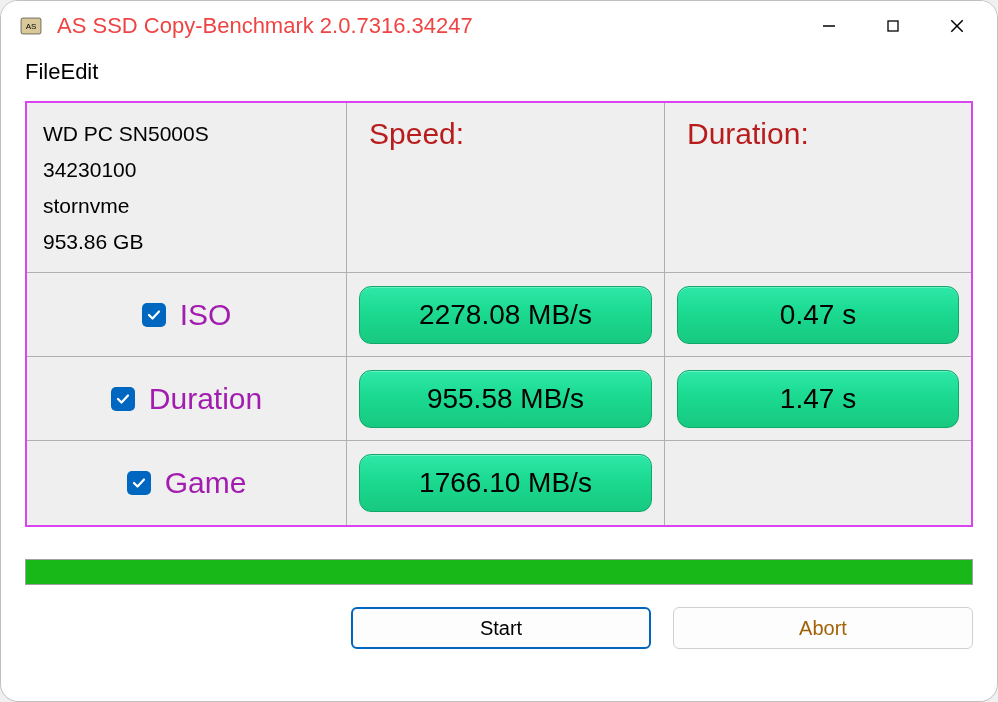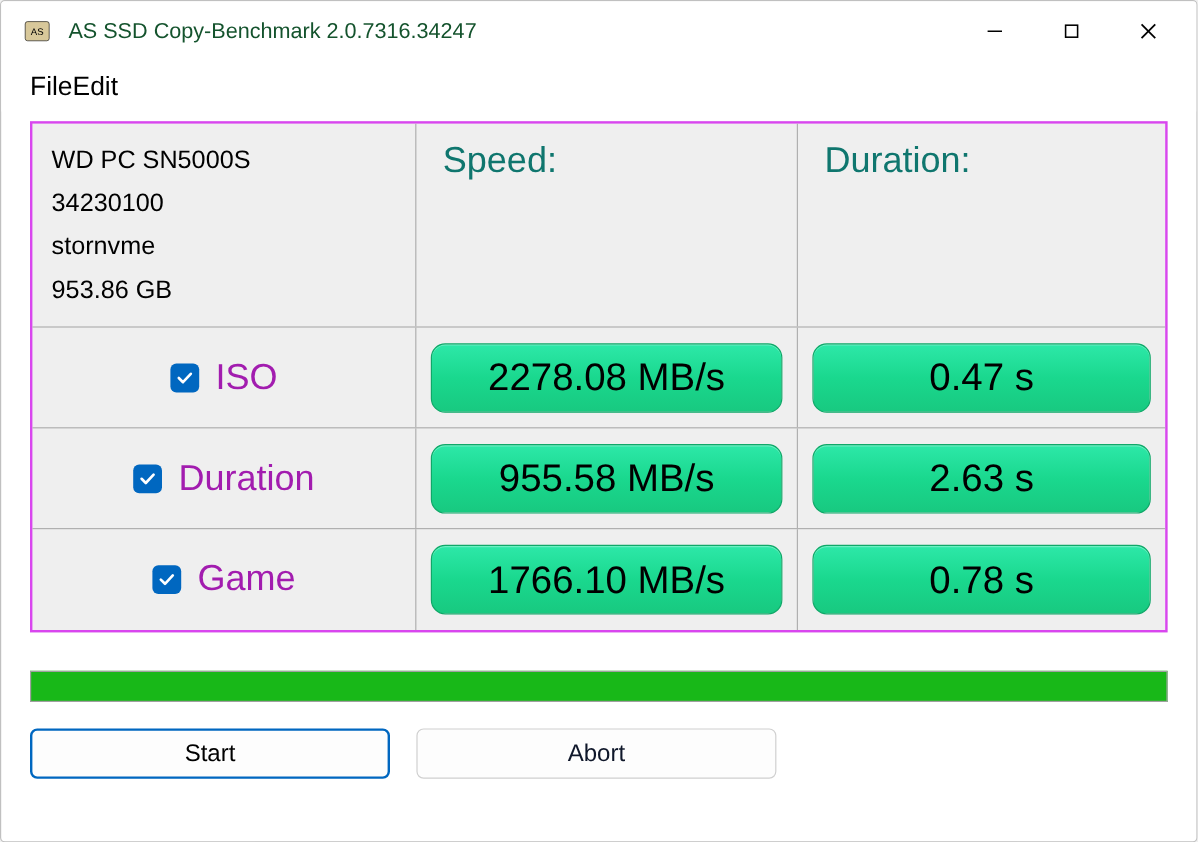--- a/index.html
+++ b/index.html
@@ -12,21 +12,21 @@
       background: #f0f0f0;
       width: 998px;
       height: 702px;
       overflow: hidden;
     }
     .window {
       width: 998px;
       height: 702px;
       background: #ffffff;
       border: 1px solid #c0c0c0;
-      border-radius: 4px;
+      border-radius: 18px;
       display: flex;
       flex-direction: column;
       overflow: hidden;
     }
     .titlebar {
       height: 50px;
       display: flex;
       align-items: center;
       padding: 0 8px;
       background: #ffffff;
@@ -38,22 +38,22 @@
       margin-right: 12px;
       display: flex;
       align-items: center;
       justify-content: center;
     }
     .app-icon svg {
       width: 24px;
       height: 24px;
     }
     .title-text {
-      font-size: 18px;
-      color: #14532d;
+      font-size: 22px;
+      color: #ef4444;
       flex: 1;
     }
     .window-controls {
       display: flex;
       align-items: center;
       gap: 0;
     }
     .win-btn {
       width: 64px;
       height: 42px;
@@ -126,21 +126,21 @@
       height: 170px;
     }
     .header-row .col-speed,
     .header-row .col-duration {
       align-items: flex-start;
       justify-content: flex-start;
       padding: 14px 22px;
     }
     .header-label {
       font-size: 30px;
-      color: #0f766e;
+      color: #b91c1c;
     }
     .drive-info {
       display: flex;
       flex-direction: column;
       gap: 12px;
       font-size: 21px;
       color: #000;
       padding: 4px 0;
     }
     .data-row {
@@ -172,55 +172,55 @@
     }
     .result-pill {
       width: 100%;
       height: 58px;
       border-radius: 12px;
       background: linear-gradient(180deg, #2de8a8 0%, #1ad88e 50%, #18c980 100%);
       border: 1px solid #0fa868;
       display: flex;
       align-items: center;
       justify-content: center;
-      font-size: 32px;
+      font-size: 28px;
       color: #000;
       box-shadow: inset 0 1px 0 rgba(255,255,255,0.3);
     }
     .progress-bar {
       margin-top: 32px;
       height: 26px;
       background: #18b818;
       border: 1px solid #a0a0a0;
       width: 100%;
     }
     .button-row {
       margin-top: 22px;
       display: flex;
-      justify-content: flex-start;
+      justify-content: flex-end;
       gap: 22px;
     }
     .btn {
       width: 300px;
       height: 42px;
       border-radius: 6px;
       font-size: 20px;
       display: flex;
       align-items: center;
       justify-content: center;
       cursor: pointer;
       background: #fdfdfd;
       border: 1px solid #d0d0d0;
       color: #000;
     }
     .btn-primary {
       border: 2px solid #0067c0;
     }
     .btn-disabled {
-      color: #0f172a;
+      color: #a16207;
       cursor: default;
     }
   </style>
 </head>
 <body>
 
 <div class="window">
   <div class="titlebar">
     <div class="app-icon">
       <svg viewBox="0 0 24 24">
@@ -297,39 +297,36 @@
             <svg viewBox="0 0 16 16">
                 <path d="M3 8 L6.5 11.5 L13 4.5" stroke="#fff" stroke-width="2.2" fill="none" stroke-linecap="round" stroke-linejoin="round"></path>
               </svg>
           </div>
           <div class="row-label">Duration</div>
         </div>
         <div class="col-speed">
           <div class="result-pill">955.58 MB/s</div>
         </div>
         <div class="col-duration">
-          <div class="result-pill">2.63 s</div>
+          <div class="result-pill">1.47 s</div>
         </div>
       </div>
 
       <div class="grid-row data-row">
         <div class="col-label row-label-wrap">
           <div class="checkbox">
             <svg viewBox="0 0 16 16">
                 <path d="M3 8 L6.5 11.5 L13 4.5" stroke="#fff" stroke-width="2.2" fill="none" stroke-linecap="round" stroke-linejoin="round"></path>
               </svg>
           </div>
           <div class="row-label">Game</div>
         </div>
         <div class="col-speed">
           <div class="result-pill">1766.10 MB/s</div>
         </div>
-        <div class="col-duration">
-          <div class="result-pill">0.78 s</div>
-        </div>
       </div>
 
     </div>
 
     <div class="progress-bar"></div>
 
     <div class="button-row">
       <div class="btn btn-primary">Start</div>
       <div class="btn btn-disabled">Abort</div>
     </div>

